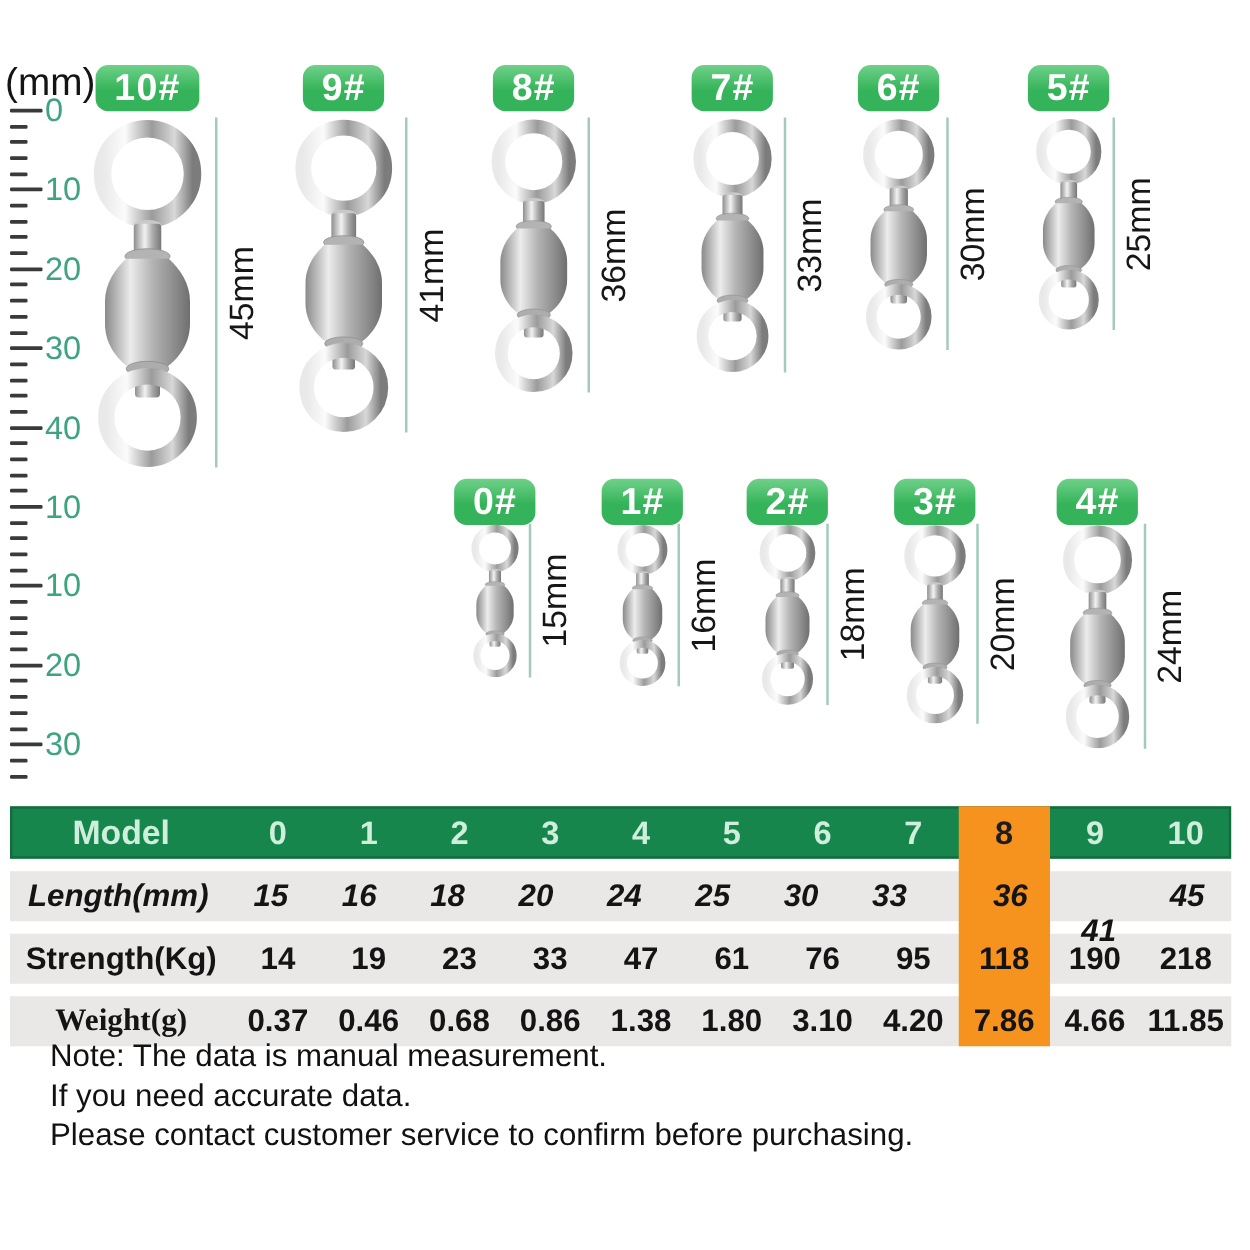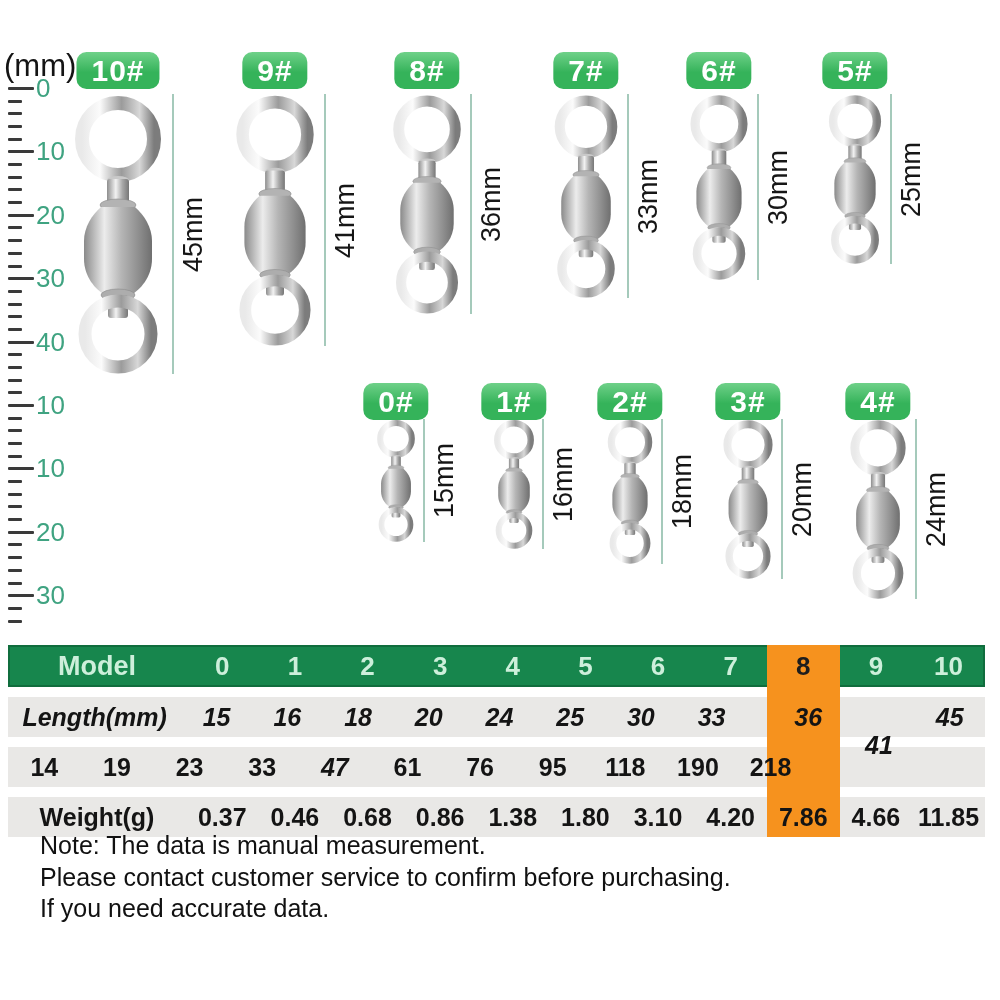--- a/index.html
+++ b/index.html
@@ -229,46 +229,47 @@
         <div class="cell" style="width: 72.6364px;">20</div>
         <div class="cell" style="width: 72.6364px;">24</div>
         <div class="cell" style="width: 72.6364px;">25</div>
         <div class="cell" style="width: 72.6364px;">30</div>
         <div class="cell" style="width: 72.6364px;">33</div>
         <div class="cell hl" style="width: 72.6364px; padding-left: 26px;">36</div>
         <div class="cell" style="width: 72.6364px; margin-top: 28px;">41</div>
         <div class="cell" style="width: 72.6364px;">45</div>
       </div>
       <div class="trow body" style="top: 102px; height: 40px; line-height: 40px;">
+        <div class="cell label" style="width: 178px;">Strength(Kg)</div>
         <div class="cell" style="width: 72.6364px;">14</div>
         <div class="cell" style="width: 72.6364px;">19</div>
         <div class="cell" style="width: 72.6364px;">23</div>
         <div class="cell" style="width: 72.6364px;">33</div>
-        <div class="cell" style="width: 72.6364px; font-style: italic;">47</div>
+        <div class="cell" style="width: 72.6364px;">47</div>
         <div class="cell" style="width: 72.6364px;">61</div>
         <div class="cell" style="width: 72.6364px;">76</div>
         <div class="cell" style="width: 72.6364px;">95</div>
         <div class="cell hl" style="width: 72.6364px;">118</div>
         <div class="cell" style="width: 72.6364px;">190</div>
         <div class="cell" style="width: 72.6364px;">218</div>
       </div>
       <div class="trow body" style="top: 152px; height: 40px; line-height: 40px;">
-        <div class="cell label" style="width: 178px;">Weight(g)</div>
+        <div class="cell label" style="width: 178px; font-family: Liberation Serif, serif;">Weight(g)</div>
         <div class="cell" style="width: 72.6364px;">0.37</div>
         <div class="cell" style="width: 72.6364px;">0.46</div>
         <div class="cell" style="width: 72.6364px;">0.68</div>
         <div class="cell" style="width: 72.6364px;">0.86</div>
         <div class="cell" style="width: 72.6364px;">1.38</div>
         <div class="cell" style="width: 72.6364px;">1.80</div>
         <div class="cell" style="width: 72.6364px;">3.10</div>
         <div class="cell" style="width: 72.6364px;">4.20</div>
         <div class="cell hl" style="width: 72.6364px;">7.86</div>
         <div class="cell" style="width: 72.6364px;">4.66</div>
         <div class="cell" style="width: 72.6364px;">11.85</div>
       </div>
       <div class="hl-col" style="left: 759.091px; width: 72.6364px; height: 192px;"></div>
     </div>
   <div id="note">
       <div>Note: The data is manual measurement.</div>
+      <div>If you need accurate data.</div>
       <div>Please contact customer service to confirm before purchasing.</div>
-      <div>If you need accurate data.</div>
     </div>
 </div>
 
 </body></html>

